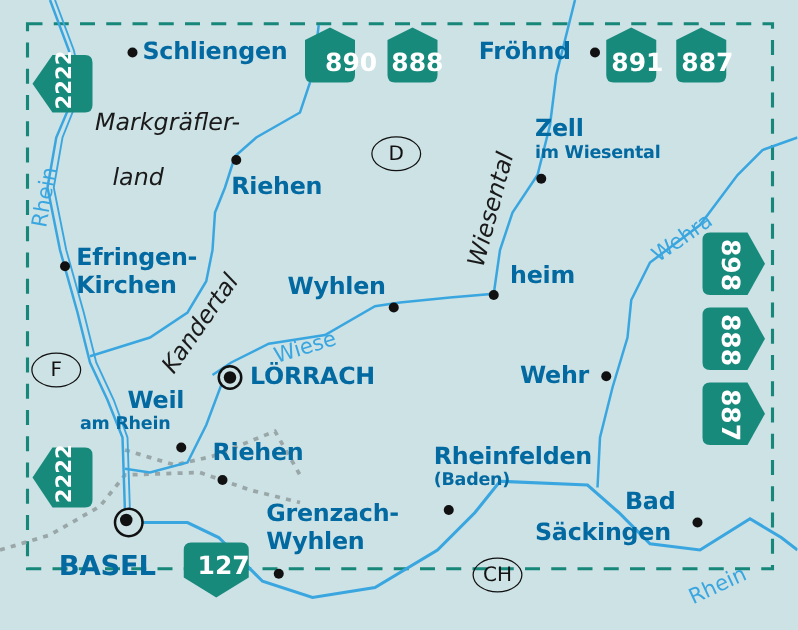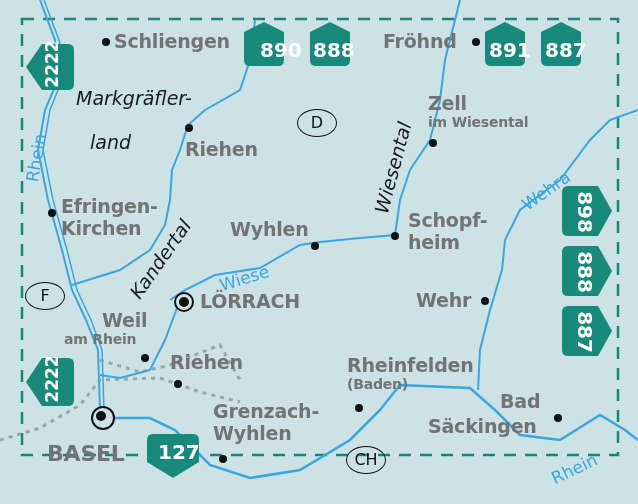--- a/index.html
+++ b/index.html
@@ -1,19 +1,19 @@
 <!DOCTYPE html>
 <html><head>
 <meta charset="utf-8">
 <style>
   html, body { margin:0; padding:0; }
   body { width:638px; height:504px; overflow:hidden; background:#cfe3e6; font-family:"DejaVu Sans", sans-serif; }
   #map { position:relative; width:638px; height:504px; background:#cde2e5; overflow:hidden; }
   #map svg.base { position:absolute; left:0; top:0; }
-  .lbl { position:absolute; color:#737373; font-weight:bold; font-size:19px; line-height:22px; white-space:nowrap; letter-spacing:-0.2px; }
+  .lbl { position:absolute; color:#0369a1; font-weight:bold; font-size:19px; line-height:22px; white-space:nowrap; letter-spacing:-0.2px; }
   .lbl.big { font-size:22px; line-height:28px; }
   .lbl .sub { display:block; font-size:14px; line-height:16px; }
   .region { position:absolute; font-style:italic; font-size:19px; color:#1a1a1a; white-space:nowrap; }
   .river { position:absolute; font-size:17px; color:#3aa6e0; white-space:nowrap; font-style:normal; }
   .dot { position:absolute; width:8px; height:8px; background:#111; border-radius:50%; }
   .citydot { position:absolute; width:16px; height:16px; border:2px solid #111; border-radius:50%; background:#cde2e5; }
   .citydot::after { content:""; position:absolute; left:3px; top:3px; width:10px; height:10px; border-radius:50%; background:#111; }
   .country { position:absolute; border:1.5px solid #111; border-radius:50%; font-size:16px; color:#111; text-align:center; width:38px; height:26px; line-height:26px; background:transparent; }
   .shield { position:absolute; }
   .shield span { position:absolute; color:#fff; font-weight:bold; font-size:20px; }
@@ -126,21 +126,20 @@
   <div class="lbl" style="left:114px;top:30px;">Schliengen</div>
   <div class="lbl" style="left:383px;top:30px;">Fröhnd</div>
   <div class="lbl" style="left:185px;top:138px;">Riehen</div>
   <div class="lbl" style="left:428px;top:92px;"><span>Zell</span><span class="sub">im Wiesental</span></div>
   <div class="lbl" style="left:61px;top:195px;">
       <span style="display:block">Efringen-</span>
       <span style="display:block">Kirchen</span>
     </div>
   <div class="lbl" style="left:230px;top:218px;">Wyhlen</div>
   <div class="lbl" style="left:408px;top:209px;">
-      <span style="display:block">Schopf-</span>
       <span style="display:block">heim</span>
     </div>
   <div class="lbl" style="left:200px;top:290px;">LÖRRACH</div>
   <div class="lbl" style="left:416px;top:289px;">Wehr</div>
   <div class="lbl" style="left:102px;top:309px;"><span>Weil</span><span class="sub" style="margin-left:-38px;">am Rhein</span></div>
   <div class="lbl" style="left:170px;top:351px;">Riehen</div>
   <div class="lbl" style="left:347px;top:354px;">
       <span style="display:block">Rheinfelden</span>
       <span class="sub">(Baden)</span>
     </div>
@@ -157,14 +156,14 @@
   <div class="region" style="left:125px;top:240px;transform:rotate(-55deg);transform-origin:left top;top:290px;">Kandertal</div>
   <div class="region" style="left:370px;top:210px;transform:rotate(-75deg);transform-origin:left top;">Wiesental</div>
 
   <div class="river" style="left:22px;top:180px;transform:rotate(-80deg);transform-origin:left top;">Rhein</div>
   <div class="river" style="left:548px;top:470px;transform:rotate(-25deg);transform-origin:left top;">Rhein</div>
   <div class="river" style="left:217px;top:276px;transform:rotate(-17deg);transform-origin:left top;">Wiese</div>
   <div class="river" style="left:518px;top:198px;transform:rotate(-35deg);transform-origin:left top;">Wehra</div>
 
   <div class="country" style="left:297px;top:109px;">D</div>
   <div class="country" style="left:25px;top:282px;">F</div>
-  <div class="country" style="left:346px;top:446px;text-align:center;">CH</div>
+  <div class="country" style="left:378px;top:446px;text-align:center;">CH</div>
 </div>
 
 </body></html>

